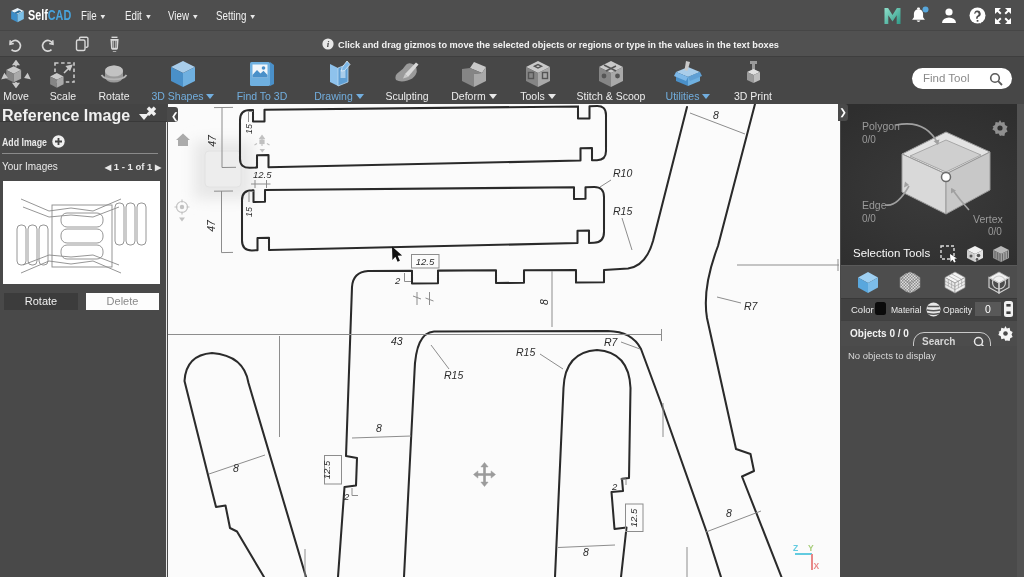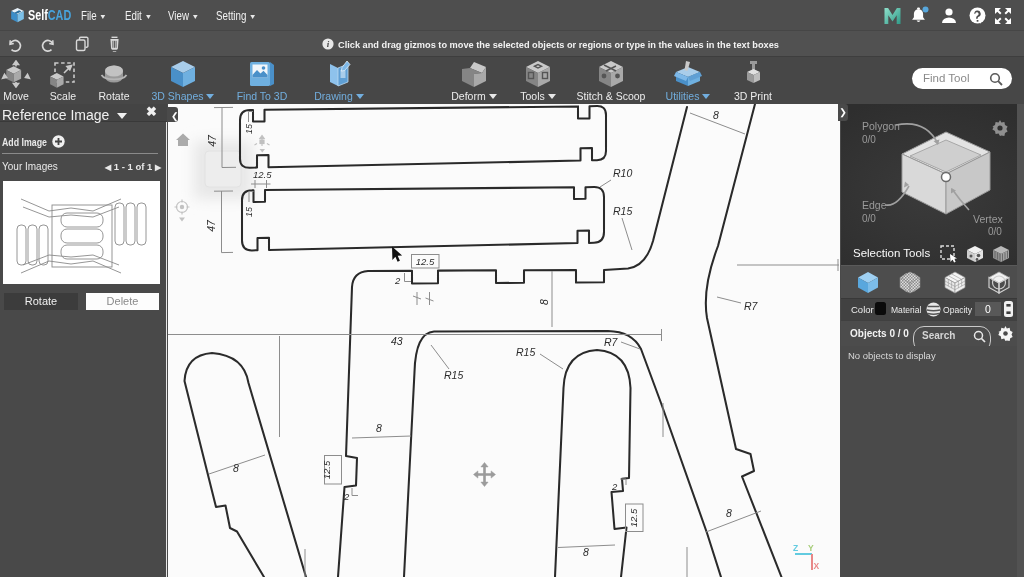--- a/index.html
+++ b/index.html
@@ -171,20 +171,28 @@
     <div class="tool" style="left:294px;width:90px">
       <svg width="30" height="28" viewBox="0 0 30 28">
         <polygon points="6,4 14,8 14,26 6,22" fill="#8ec2ec"></polygon>
         <polygon points="14,8 24,4 24,22 14,26" fill="#5f9fd4"></polygon>
         <polygon points="14,8 24,4 24,22 14,26" fill="none" stroke="#bcd9f0" stroke-width="0.8"></polygon>
         <path d="M16.5 10 h5 v8 h-5 Z" fill="#a9cdea"></path>
         <path d="M23 1 l3 3.5 -5.5 6 -3.2 0.6 0.7-3.6 Z" fill="#7db8e8" stroke="#eef5fb" stroke-width="0.7"></path>
       </svg>
       <div class="lbl blue">Drawing<span class="tcaret blue"></span></div>
     </div>
+    <div class="tool" style="left:362px;width:90px">
+      <svg width="30" height="28" viewBox="0 0 30 28">
+        <path d="M4 20 q-2-5 3-8 q4-2.5 6-6 q2-3.5 6-2.5 q4.5 1 5.5 5 q1 3.5-1 6.5 q-2.5 4-8 5.5 q-7 2-11.5-0.5 Z" fill="#9a9a9a"></path>
+        <path d="M13 14 L24 2.5 l2.5 2 L16 17 Z" fill="#d8d8d8"></path>
+        <path d="M13 14 l3 3 -5 1.5 Z" fill="#c9c9c9"></path>
+      </svg>
+      <div class="lbl">Sculpting</div>
+    </div>
     <div class="tool" style="left:429px;width:90px">
       <svg width="30" height="28" viewBox="0 0 30 28">
         <polygon points="15,2 27,7 23,13 11,8" fill="#c9c9c9"></polygon>
         <polygon points="3,9 11,8 23,13 15,14 15,27 3,21" fill="#858585"></polygon>
         <polygon points="15,14 23,13 27,7 27,21 15,27" fill="#a9a9a9"></polygon>
       </svg>
       <div class="lbl">Deform<span class="tcaret"></span></div>
     </div>
     <div class="tool" style="left:493px;width:90px">
       <svg width="30" height="28" viewBox="0 0 30 28">
@@ -232,21 +240,21 @@
     <div class="abs" style="left:912px;top:11px;width:100px;height:21px;background:#fff;border-radius:11px">
       <div class="abs" style="left:11px;top:4px;font-size:11.5px;color:#8a8a8a">Find Tool</div>
       <svg class="abs" style="left:77px;top:4px" width="14" height="14" viewBox="0 0 14 14">
         <circle cx="6" cy="6" r="4.3" fill="none" stroke="#5a5a5a" stroke-width="1.6"></circle>
         <path d="M9.2 9.2 L13 13" stroke="#5a5a5a" stroke-width="1.8"></path>
       </svg>
     </div>
   </div>
   <div id="leftpanel">
     <div class="abs" style="left:0;top:0;width:167px;height:18px;background:#444;border-bottom:1px solid #393939">
-      <div class="abs" style="left:2px;top:3px;font-size:14px;font-weight:normal;color:#f0f0f0">Reference Image
+      <div class="abs" style="left:2px;top:3px;font-size:16px;font-weight:bold;color:#f0f0f0">Reference Image
         <span style="display:inline-block;width:0;height:0;border-left:5px solid transparent;border-right:5px solid transparent;border-top:6px solid #f0f0f0;margin-left:4px;vertical-align:1px"></span></div>
       <div class="abs" style="left:146px;top:0px;font-size:13px;font-weight:bold;color:#f0f0f0">✖</div>
     </div>
     <div class="abs" style="left:2px;top:33px;font-size:10px;font-weight:bold;color:#e8e8e8;transform:scaleX(0.88);transform-origin:left center">Add Image</div>
     <svg class="abs" style="left:52px;top:31px" width="13" height="13" viewBox="0 0 13 13">
       <circle cx="6.5" cy="6.5" r="6.2" fill="#f0f0f0"></circle>
       <path d="M6.5 3 v7 M3 6.5 h7" stroke="#444" stroke-width="1.8"></path>
     </svg>
     <div class="abs" style="left:2px;top:49px;width:156px;border-top:1px solid #8a8a8a"></div>
     <div class="abs" style="left:2px;top:57px;font-size:10px;font-weight:normal;color:#e8e8e8">Your Images</div>
@@ -494,21 +502,21 @@
       <div class="abs" style="left:102px;top:5px;font-size:9.5px;color:#ececec;transform:scaleX(0.9);transform-origin:left center">Opacity</div>
       <div class="abs" style="left:134px;top:3px;width:26px;height:14px;background:#585858;color:#fff;font-size:10.5px;text-align:center;line-height:14px">0</div>
       <svg class="abs" style="left:162px;top:1px" width="11" height="18" viewBox="0 0 11 18">
         <rect x="1" y="1" width="9" height="16" rx="2.5" fill="#f0f0f0"></rect>
         <rect x="3.4" y="4" width="4.2" height="2.6" fill="#3c3c3c"></rect>
         <rect x="3.4" y="11.4" width="4.2" height="2.6" fill="#3c3c3c"></rect>
       </svg>
     </div>
     <div class="abs" style="left:0;top:216px;width:183px;height:26px;background:#4c4c4c;border-top:1px solid #404040">
       <div class="abs" style="left:9px;top:7px;font-size:10px;font-weight:bold;color:#f2f2f2">Objects 0 / 0</div>
-      <div class="abs" style="left:72px;top:5px;width:78px;height:26px;border:1.5px solid #c9c9c9;border-radius:11px">
+      <div class="abs" style="left:72px;top:11px;width:78px;height:26px;border:1.5px solid #c9c9c9;border-radius:11px">
         <div class="abs" style="left:8px;top:3px;font-size:10px;font-weight:bold;color:#d5d5d5">Search</div>
         <svg class="abs" style="left:59px;top:3px" width="13" height="13" viewBox="0 0 13 13">
           <circle cx="5.5" cy="5.5" r="4" fill="none" stroke="#e8e8e8" stroke-width="1.5"></circle>
           <path d="M8.5 8.5 L12 12" stroke="#e8e8e8" stroke-width="1.7"></path>
         </svg>
       </div>
       <svg class="abs" style="left:156px;top:4px" width="17" height="17" viewBox="0 0 18 18">
         <path d="M9 1 l1.4 2.6 3-0.6 0.6 3 2.6 1.4 -1.2 2.6 1.2 2.6 -2.6 1.4 -0.6 3 -3-0.6 L9 17 l-1.4-2.6 -3 0.6 -0.6-3 -2.6-1.4 1.2-2.6 L1.4 7.4 4 6 l0.6-3 3 0.6 Z" fill="#f5f5f5"></path>
         <circle cx="9" cy="9" r="2.4" fill="#4a4a4a"></circle>
       </svg>

